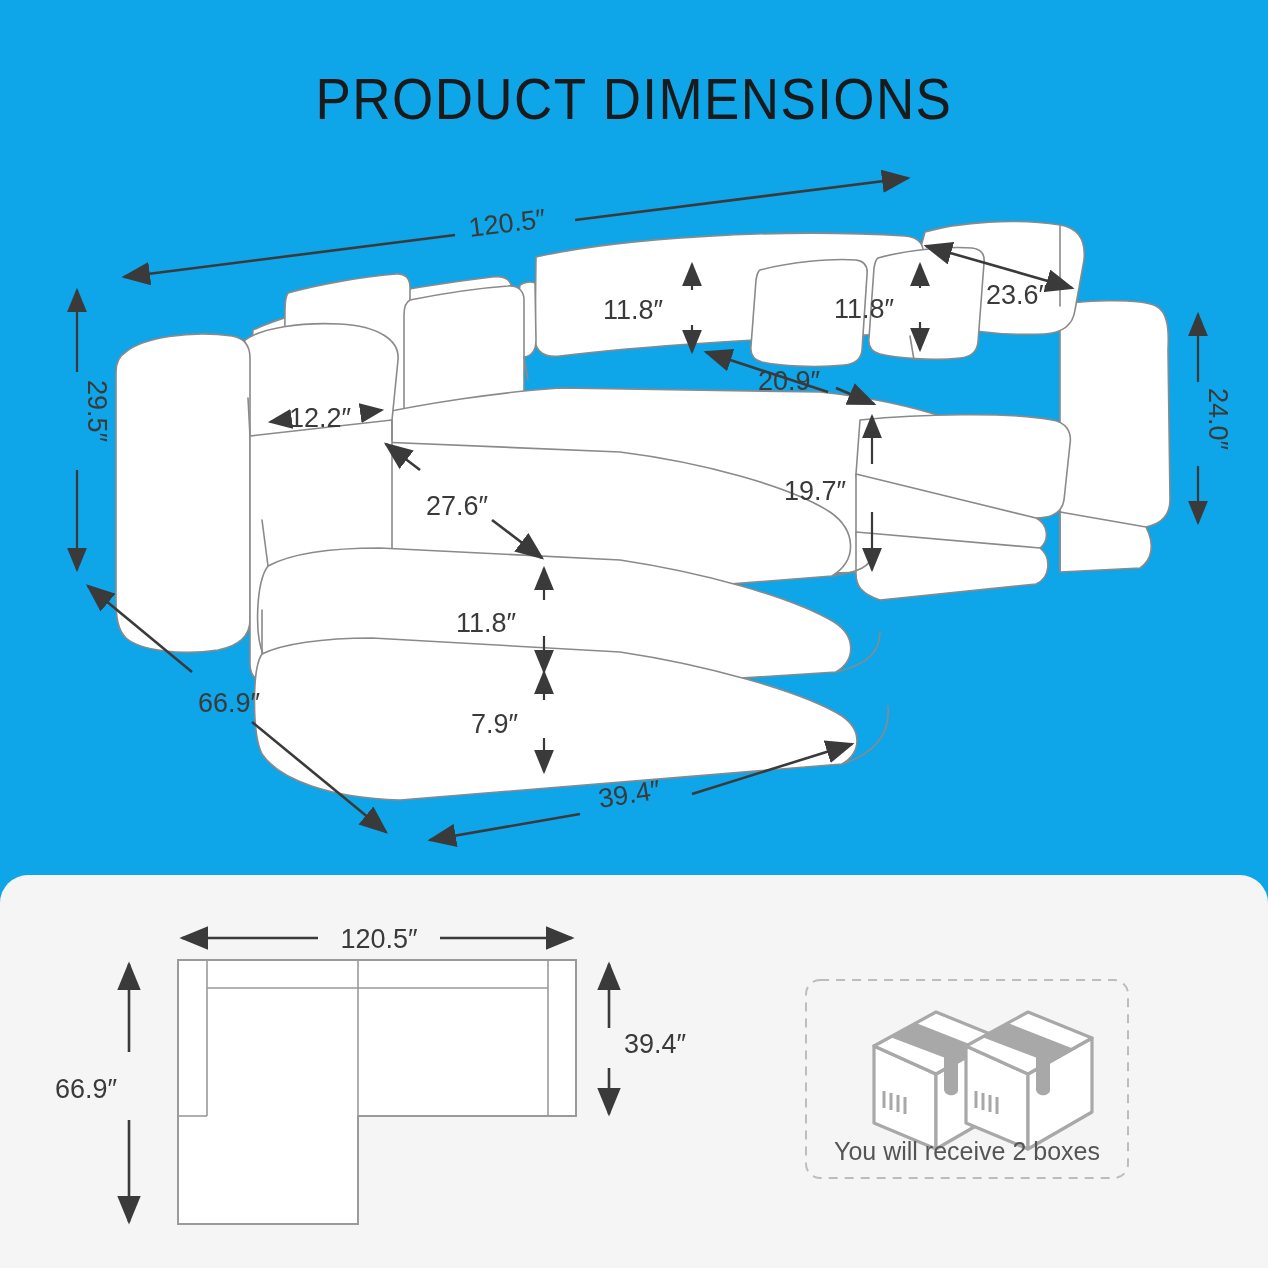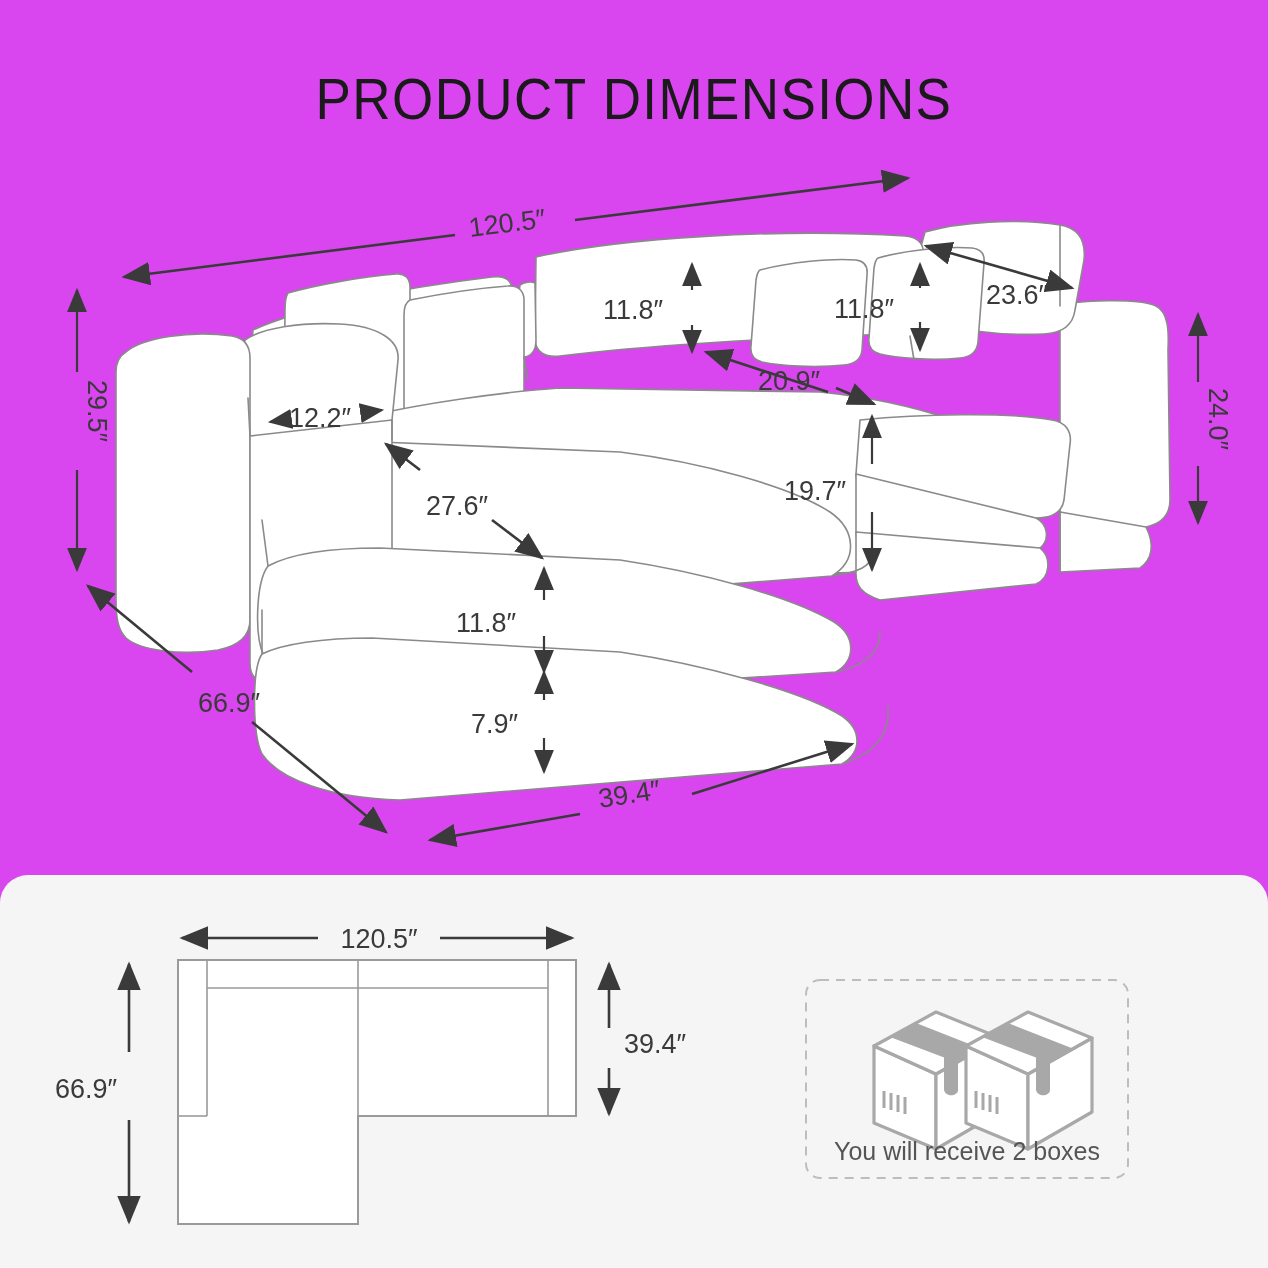--- a/index.html
+++ b/index.html
@@ -4,21 +4,21 @@
 <style>
   html, body {
     margin: 0;
     padding: 0;
     background: #ffffff;
   }
   #page {
     position: relative;
     width: 1268px;
     height: 1268px;
-    background: #d946ef;
+    background: #0ea5e9;
     font-family: "Liberation Sans", sans-serif;
     overflow: hidden;
   }
   #title {
     position: absolute;
     top: 66px;
     left: 0;
     width: 1268px;
     text-align: center;
     font-size: 57px;

